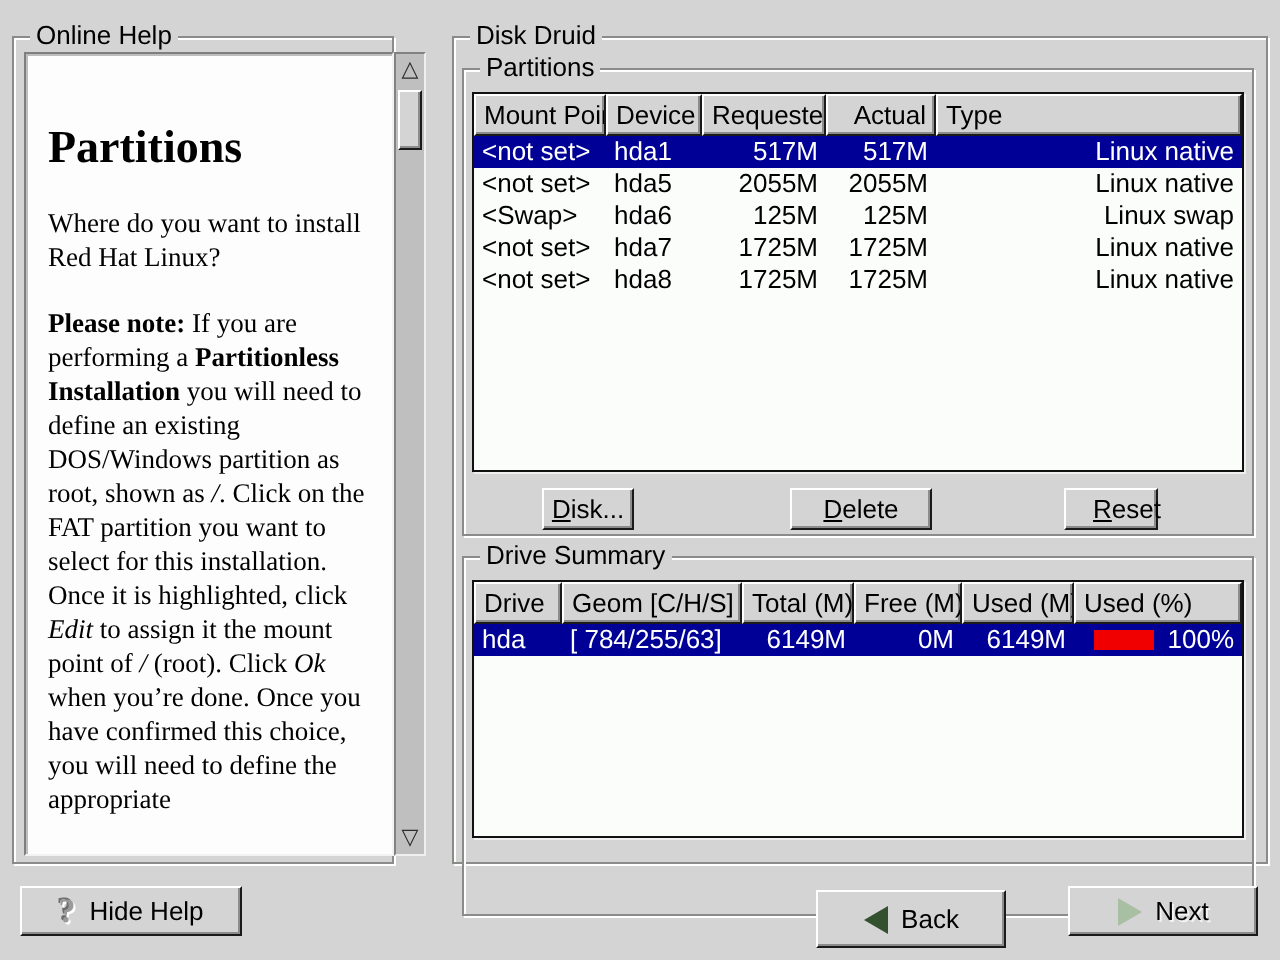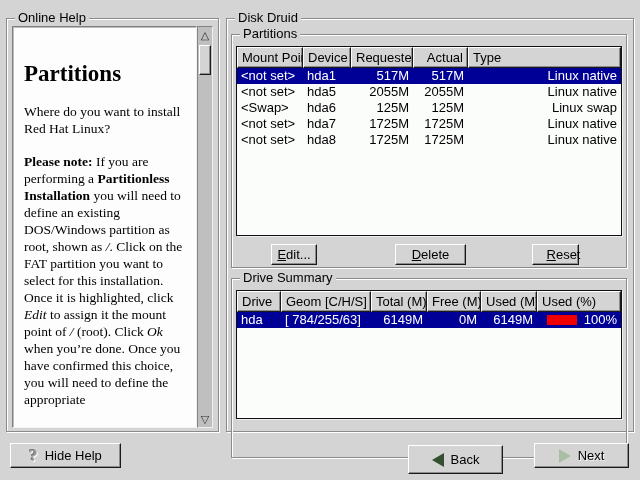--- a/index.html
+++ b/index.html
@@ -11,21 +11,21 @@
   .frame-label { position:absolute; top:-8px; left:8px; background:#d4d4d4; padding:0 3px; font-size:13px; line-height:14px; white-space:nowrap; }
 
   
   .raised { background:#d4d4d4; border:1px solid; border-color:#ffffff #1a1a1a #1a1a1a #ffffff; box-shadow: inset -1px -1px 0 #8c8c8c; }
 
   .btn { position:absolute; display:flex; align-items:center; justify-content:center; gap:7px; font-size:13px; cursor:default; }
   .mn { display:block; }
   .mn::first-letter { text-decoration:underline; }
 
   
-  #help-frame { left:6px; top:18px; width:213px; height:414px;text-decoration:underline; }
+  #help-frame { left:6px; top:18px; width:191px; height:414px;text-decoration:underline; }
   .help-viewport { position:absolute; left:5px; top:7px; width:185px; height:402px; background:#fcfdfc;
       border:1px solid; border-color:#7e807e #f2f2f2 #f2f2f2 #7e807e; box-shadow: inset 1px 1px 0 rgba(0,0,0,0.25);
       overflow:hidden; padding:20px 8px 0 11px; font-family:"Liberation Serif", serif; font-size:13.5px; line-height:17px; }
   .help-viewport h1 { font-family:"Liberation Serif", serif; font-size:23px; line-height:26px; margin:14px 0 16px 0; font-weight:bold; }
   .help-viewport p { margin-bottom:16px; }
   .scrollbar { position:absolute; left:190px; top:7px; width:16px; height:402px; background:#bfbfbf;
       border:1px solid; border-color:#828282 #efefef #efefef #828282; }
   .sb-arrow { position:absolute; left:0; width:14px; height:14px; text-align:center; font-size:11px; line-height:14px; color:#2c2c2c; }
   .sb-arrow.up { top:1px; }
   .sb-arrow.down { bottom:1px; }
@@ -139,21 +139,21 @@
           <span class="cell pc0">&lt;not set&gt;</span>
           <span class="cell pc1">hda8</span>
           <span class="cell pc2 r">1725M</span>
           <span class="cell pc3 r">1725M</span>
           <span class="cell grow">Linux native</span>
         </div>
         </div>
     </div>
 
     <div class="btn raised" id="edit-btn">
-      <span class="mn">Edit...</span>
+      <span class="mn">Disk...</span>
     </div>
     <div class="btn raised" id="delete-btn">
       <span class="mn">Delete</span>
     </div>
     <div class="btn raised" id="reset-btn">
       <span class="mn">Reset</span>
     </div>
   </div>
 
   <div class="frame" id="ds-frame">

